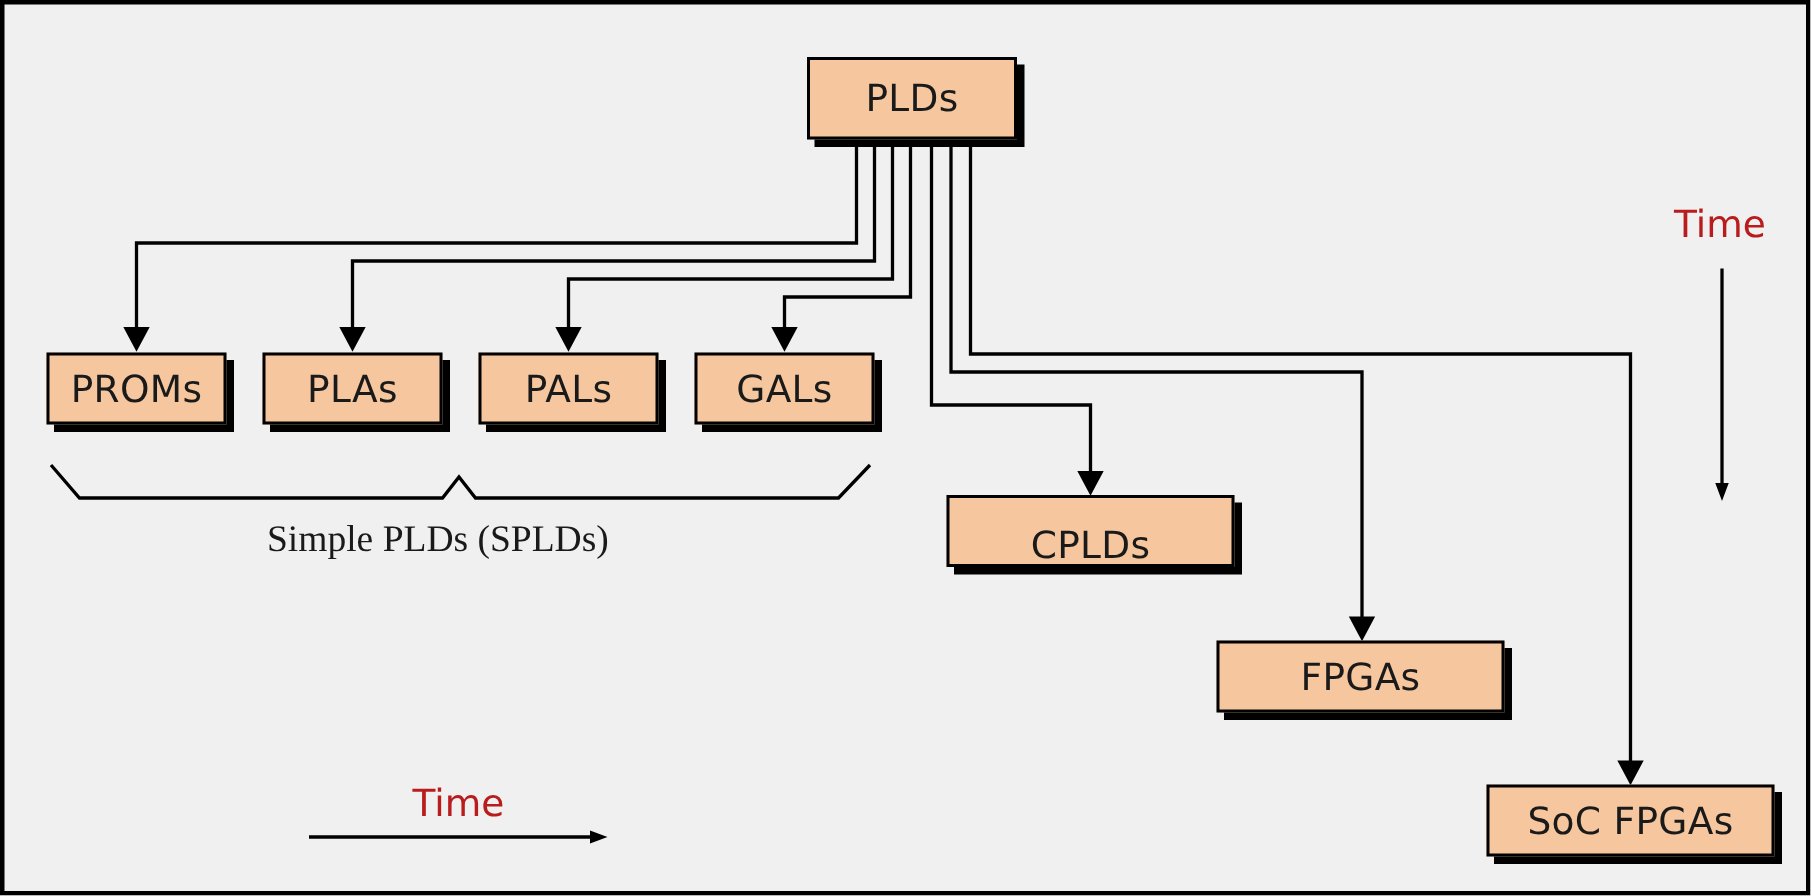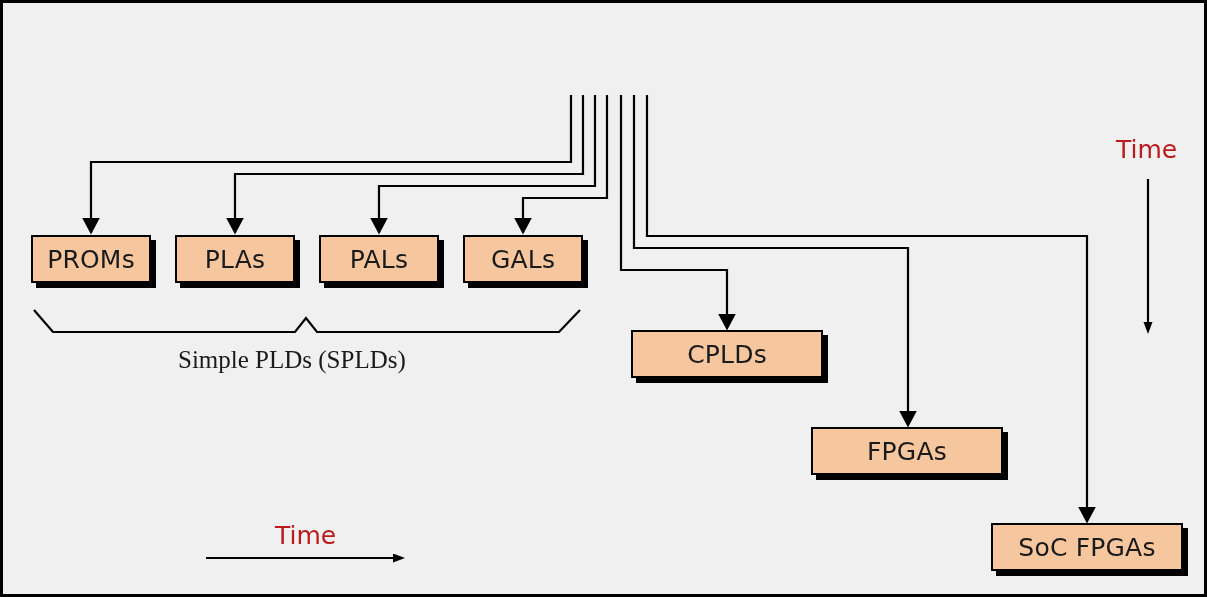--- a/index.html
+++ b/index.html
@@ -90,38 +90,41 @@
       <path d="M644,92 L644,233 L1084,233 L1084,511" marker-end="url(#ah)"></path>
     </g>
 
     <path fill="none" stroke="#000000" stroke-width="2.2" stroke-linejoin="miter" stroke-linecap="butt" d="M31,307 L50,329 L292,329 L303,315 L314,329 L556,329 L577,307"></path>
 
     <line x1="203" y1="555" x2="396" y2="555" stroke="#000000" stroke-width="2.2" marker-end="url(#ah-thin)"></line>
 
     <line x1="1145" y1="176" x2="1145" y2="325" stroke="#000000" stroke-width="2.2" marker-end="url(#ah-thin)"></line>
   </svg>
 
+  <div class="node-box" style="left:535px; top:35px; width:140px; height:55px;">
+    <span class="node-label">PLDs</span>
+  </div>
 
   <div class="node-box" style="left:28px; top:232px; width:120px; height:48px;">
     <span class="node-label">PROMs</span>
   </div>
 
   <div class="node-box" style="left:172px; top:232px; width:120px; height:48px;">
     <span class="node-label">PLAs</span>
   </div>
 
   <div class="node-box" style="left:316px; top:232px; width:120px; height:48px;">
     <span class="node-label">PALs</span>
   </div>
 
   <div class="node-box" style="left:460px; top:232px; width:120px; height:48px;">
     <span class="node-label">GALs</span>
   </div>
 
-  <div class="node-box" style="left:628px; top:327px; width:192px; height:48px;">
+  <div class="node-box" style="left:628px; top:327px; width:192px; height:48px;align-items:flex-end;">
     <span class="node-label">CPLDs</span>
   </div>
 
   <div class="node-box" style="left:808px; top:424px; width:192px; height:48px;text-align:right;">
     <span class="node-label">FPGAs</span>
   </div>
 
   <div class="node-box" style="left:988px; top:520px; width:192px; height:48px;">
     <span class="node-label">SoC FPGAs</span>
   </div>

